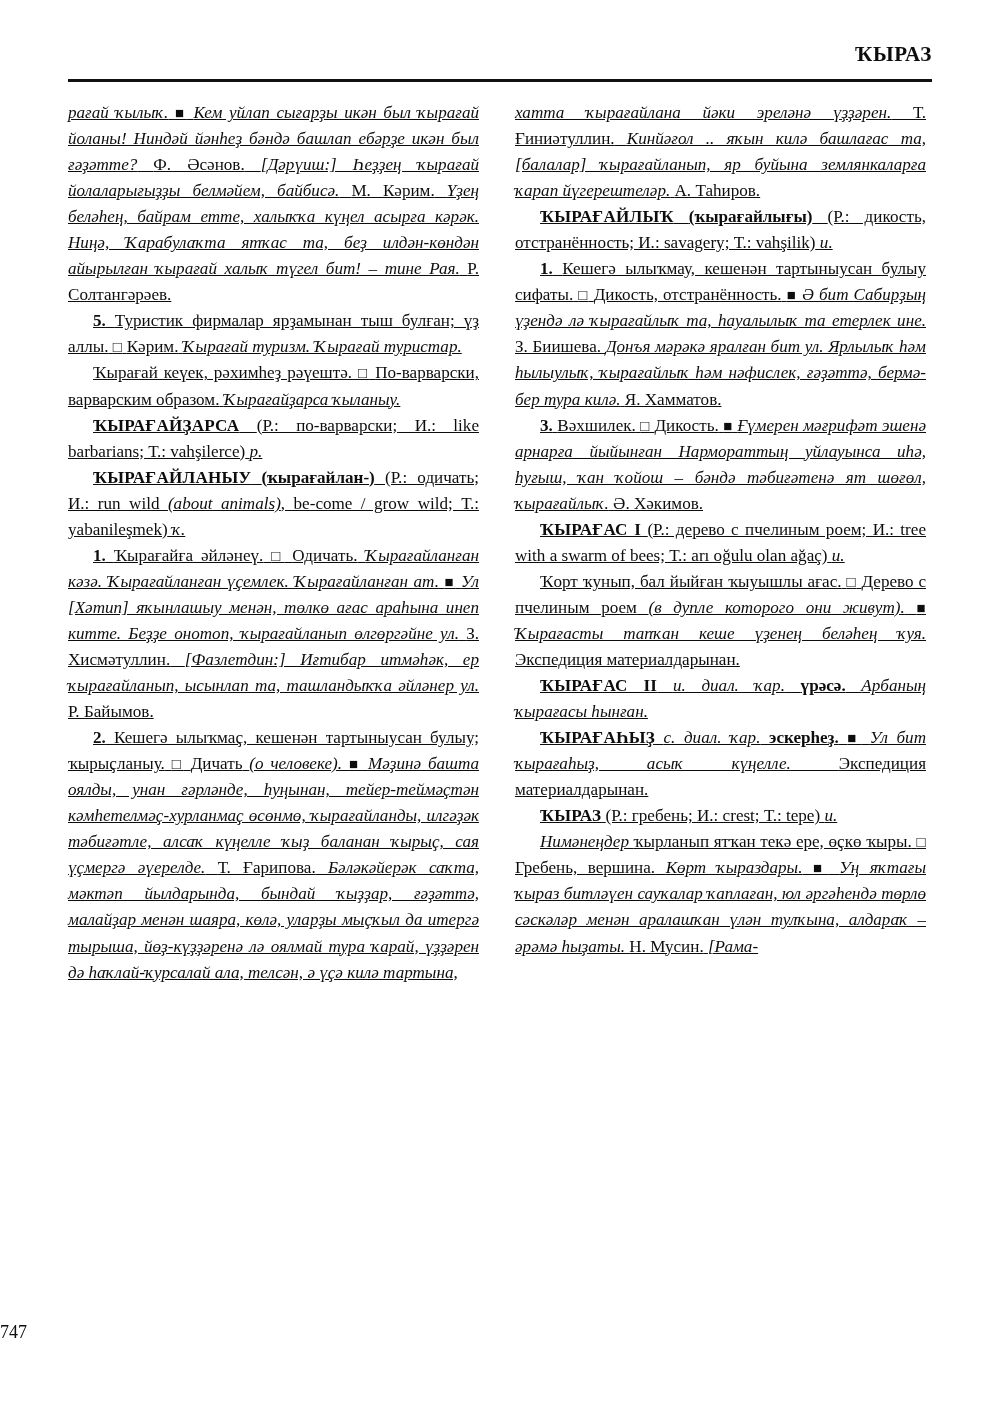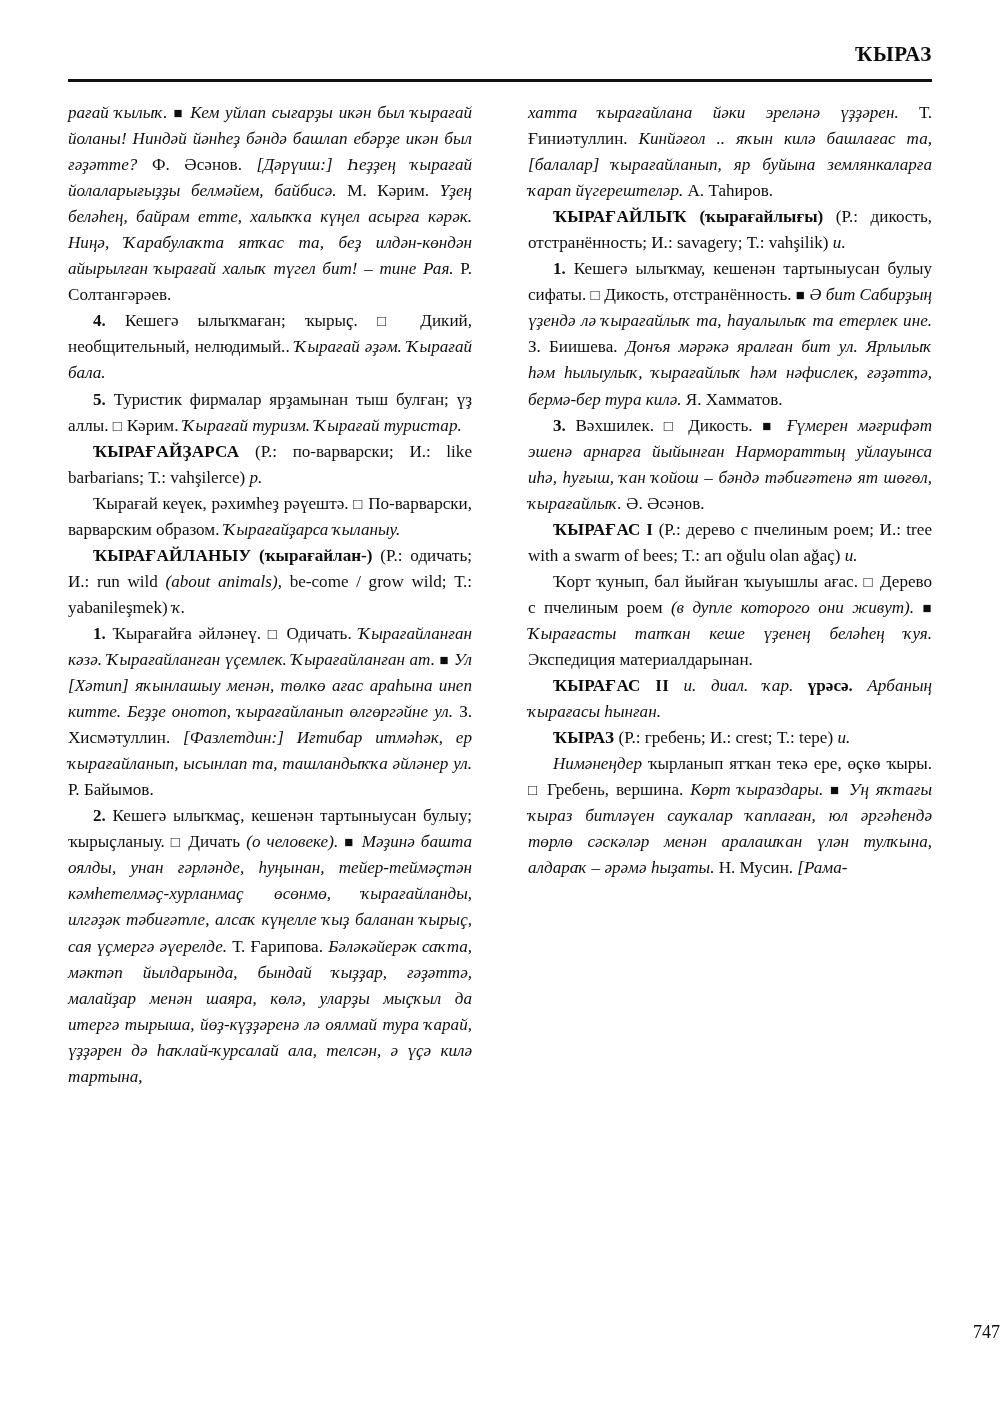--- a/index.html
+++ b/index.html
@@ -43,21 +43,22 @@
   }
 
   
   .columns {
     position: absolute;
     left: 68px;
     top: 100px;
     width: 864px;
     height: 1195px;
     display: flex;
-    gap: 56px;
+    gap: 36px;
+    text-decoration: underline;
   }
   .col {
     width: 411px;
     font-size: 17.1px;
     line-height: 26.05px;
     text-align: justify;
     text-justify: inter-word;
     -webkit-hyphens: none;
     hyphens: none;
   }
@@ -88,71 +89,71 @@
     font-size: 15px;
     letter-spacing: 0.5px;
   }
 
   
   .folio {
     position: absolute;
     left: 0;
     top: 1322px;
     width: 1000px;
-    text-align: right;
+    text-align: left;
     font-size: 18px;
   }
 </style>
 </head>
 <body>
 
 <div class="page">
 
   <div class="runhead">ҠЫРАЗ</div>
   <div class="headrule"></div>
 
   <div class="columns">
 
     <div class="col">
 
       <p class="run"><span class="it">рағай ҡылыҡ.</span> <span class="sq">■</span> <span class="it">Кем уйлап сығарҙы икән был ҡырағай йоланы! Ниндәй йәнһеҙ бәндә башлап ебәрҙе икән был ғәҙәтте?</span> <span class="rom">Ф. Әсәнов.</span> <span class="it">[Дәрүиш:] Һеҙҙең ҡырағай йолаларығыҙҙы белмәйем, байбисә.</span> <span class="rom">М. Кәрим.</span> <span class="it">Үҙең беләһең, байрам етте, халыҡҡа күңел асырға кәрәк. Ниңә, Ҡарабулаҡта ятҡас та, беҙ илдән-көндән айырылған ҡырағай халыҡ түгел бит! – тине Рая.</span> <span class="rom">Р. Солтангәрәев.</span></p>
 
-      <p class="ind"><span class="num">4.</span> <span class="rom">Кешегә ылыҡмаған; ҡырыҫ.</span> <span class="sq">□</span> <span class="rom">Дикий, необщительный, нелюдимый..</span> <span class="it">Ҡырағай әҙәм. Ҡырағай бала.</span></p>
 
       <p class="ind"><span class="num">5.</span> <span class="rom">Туристик фирмалар ярҙамынан тыш булған; үҙ аллы.</span> <span class="sq">□</span> <span class="rom">Кәрим.</span> <span class="it">Ҡырағай туризм. Ҡырағай туристар.</span></p>
 
+      <p class="ind"><span class="rom">Ҡырағай кеүек, рәхимһеҙ рәүештә.</span> <span class="sq">□</span> <span class="rom">По-варварски, варварским образом.</span> <span class="it">Ҡырағайҙарса ҡыланыу.</span></p>
+
       <p class="ind"><span class="hw">ҠЫРАҒАЙҘАРСА</span> <span class="rom">(Р.: по-варварски; И.: like  barbarians; Т.: vahşilerce)</span> <span class="it">р.</span></p>
-
-      <p class="ind"><span class="rom">Ҡырағай кеүек, рәхимһеҙ рәүештә.</span> <span class="sq">□</span> <span class="rom">По-варварски, варварским образом.</span> <span class="it">Ҡырағайҙарса ҡыланыу.</span></p>
 
       <p class="ind"><span class="hw">ҠЫРАҒАЙЛАНЫУ</span> <span class="hwsm">(ҡырағайлан-)</span> <span class="rom">(Р.: одичать; И.: run wild </span><span class="it">(about animals)</span><span class="rom">, be-come / grow wild; Т.: yabanileşmek)</span> <span class="it">ҡ.</span></p>
 
       <p class="ind"><span class="num">1.</span> <span class="rom">Ҡырағайға әйләнеү.</span> <span class="sq">□</span> <span class="rom">Одичать.</span> <span class="it">Ҡырағайланған кәзә. Ҡырағайланған үҫемлек. Ҡырағайланған ат.</span> <span class="sq">■</span> <span class="it">Ул [Хәтип] яҡынлашыу менән, төлкө ағас араһына инеп китте. Беҙҙе онотоп, ҡырағайланып өлгөргәйне ул.</span> <span class="rom">З. Хисмәтуллин.</span> <span class="it">[Фазлетдин:] Иғтибар итмәһәк, ер ҡырағайланып, ысынлап та, ташландыҡҡа әйләнер ул.</span> <span class="rom">Р. Байымов.</span></p>
 
       <p class="ind"><span class="num">2.</span> <span class="rom">Кешегә ылыҡмаҫ, кешенән тартыныусан булыу; ҡырыҫланыу.</span> <span class="sq">□</span> <span class="rom">Дичать</span> <span class="it">(о  человеке).</span> <span class="sq">■</span> <span class="it">Мәҙинә башта оялды, унан ғәрләнде, һуңынан, тейер-теймәҫтән кәмһетелмәҫ-хурланмаҫ өсөнмө, ҡырағайланды, илгәҙәк тәбиғәтле, алсаҡ күңелле ҡыҙ баланан ҡырыҫ, сая үҫмергә әүерелде.</span> <span class="rom">Т. Ғарипова.</span> <span class="it">Бәләкәйерәк саҡта, мәктәп йылдарында, бындай ҡыҙҙар, ғәҙәттә, малайҙар менән шаяра, көлә, уларҙы мыҫҡыл да итергә тырыша, йөҙ-күҙҙәренә лә оялмай тура ҡарай, үҙҙәрен дә һаҡлай-ҡурсалай ала, телсән, ә үҫә килә тартына,</span></p>
 
     </div>
 
     <div class="col">
 
       <p class="run"><span class="it">хатта ҡырағайлана йәки эреләнә үҙҙәрен.</span> <span class="rom">Т. Ғиниәтуллин.</span> <span class="it">Кинйәғол .. яҡын килә башлағас та, [балалар] ҡырағайланып, яр буйына землянкаларға ҡарап йүгерештеләр.</span> <span class="rom">А. Таһиров.</span></p>
 
       <p class="ind"><span class="hw">ҠЫРАҒАЙЛЫҠ</span> <span class="hwsm">(ҡырағайлығы)</span> <span class="rom">(Р.: дикость, отстранённость; И.: savagery; Т.: vahşilik)</span> <span class="it">и.</span></p>
 
       <p class="ind"><span class="num">1.</span> <span class="rom">Кешегә ылыҡмау, кешенән тартыныусан булыу сифаты.</span> <span class="sq">□</span> <span class="rom">Дикость, отстранённость.</span> <span class="sq">■</span> <span class="it">Ә бит Сабирҙың үҙендә лә ҡырағайлыҡ та, һауалылыҡ та етерлек ине.</span> <span class="rom">З. Биишева.</span> <span class="it">Донъя мәрәкә яралған бит ул. Ярлылыҡ һәм һылыулыҡ, ҡырағайлыҡ һәм нәфислек, ғәҙәттә, бермә-бер тура килә.</span> <span class="rom">Я. Хамматов.</span></p>
 
 
-      <p class="ind"><span class="num">3.</span> <span class="rom">Вәхшилек.</span> <span class="sq">□</span> <span class="rom">Дикость.</span> <span class="sq">■</span> <span class="it">Ғүмерен мәғрифәт эшенә арнарға йыйынған Нармораттың уйлауынса иһә, һуғыш, ҡан ҡойош – бәндә тәбиғәтенә ят шөғөл, ҡырағайлыҡ.</span> <span class="rom">Ә. Әсәнов.</span></p>
+      <p class="ind"><span class="num">3.</span> <span class="rom">Вәхшилек.</span> <span class="sq">□</span> <span class="rom">Дикость.</span> <span class="sq">■</span> <span class="it">Ғүмерен мәғрифәт эшенә арнарға йыйынған Нармораттың уйлауынса иһә, һуғыш, ҡан ҡойош – бәндә тәбиғәтенә ят шөғөл, ҡырағайлыҡ.</span> <span class="rom">Ә. Хәкимов.</span></p>
 
       <p class="ind"><span class="hw">ҠЫРАҒАС I</span> <span class="rom">(Р.: дерево с пчелиным роем; И.: tree with a swarm of bees; Т.: arı oğulu olan ağaç)</span> <span class="it">и.</span></p>
 
       <p class="ind"><span class="rom">Ҡорт ҡунып, бал йыйған ҡыуышлы ағас.</span> <span class="sq">□</span> <span class="rom">Дерево с пчелиным роем</span> <span class="it">(в дупле которого  они  живут).</span> <span class="sq">■</span> <span class="it">Ҡырағасты тапҡан кеше үҙенең беләһең ҡуя.</span> <span class="rom">Экспедиция материалдарынан.</span></p>
 
       <p class="ind"><span class="hw">ҠЫРАҒАС II</span> <span class="it">и. диал. ҡар.</span> <span class="hwsm">үрәсә.</span> <span class="it">Арбаның ҡырағасы һынған.</span></p>
 
+      <p class="ind"><span class="hw">ҠЫРАҒАҺЫҘ</span> <span class="it">с. диал. ҡар.</span> <span class="hwsm">эскерһеҙ.</span> <span class="sq">■</span> <span class="it">Ул бит ҡырағаһыҙ, асыҡ күңелле.</span> <span class="rom">Экспедиция материалдарынан.</span></p>
 
       <p class="ind"><span class="hw">ҠЫРАЗ</span> <span class="rom">(Р.: гребень; И.: crest; Т.: tepe)</span> <span class="it">и.</span></p>
 
       <p class="ind"><span class="it">Нимәнеңдер</span> <span class="rom">ҡырланып ятҡан текә ере, өҫкө ҡыры.</span> <span class="sq">□</span> <span class="rom">Гребень, вершина.</span> <span class="it">Көрт ҡыраздары.</span> <span class="sq">■</span> <span class="it">Уң яҡтағы ҡыраз битләүен сауҡалар ҡаплаған, юл әргәһендә төрлө сәскәләр менән аралашҡан үлән тулҡына, алдараҡ – әрәмә һыҙаты.</span> <span class="rom">Н. Мусин.</span> <span class="it">[Рама-</span></p>
 
     </div>
   </div>
 
   <div class="folio">747</div>
 

